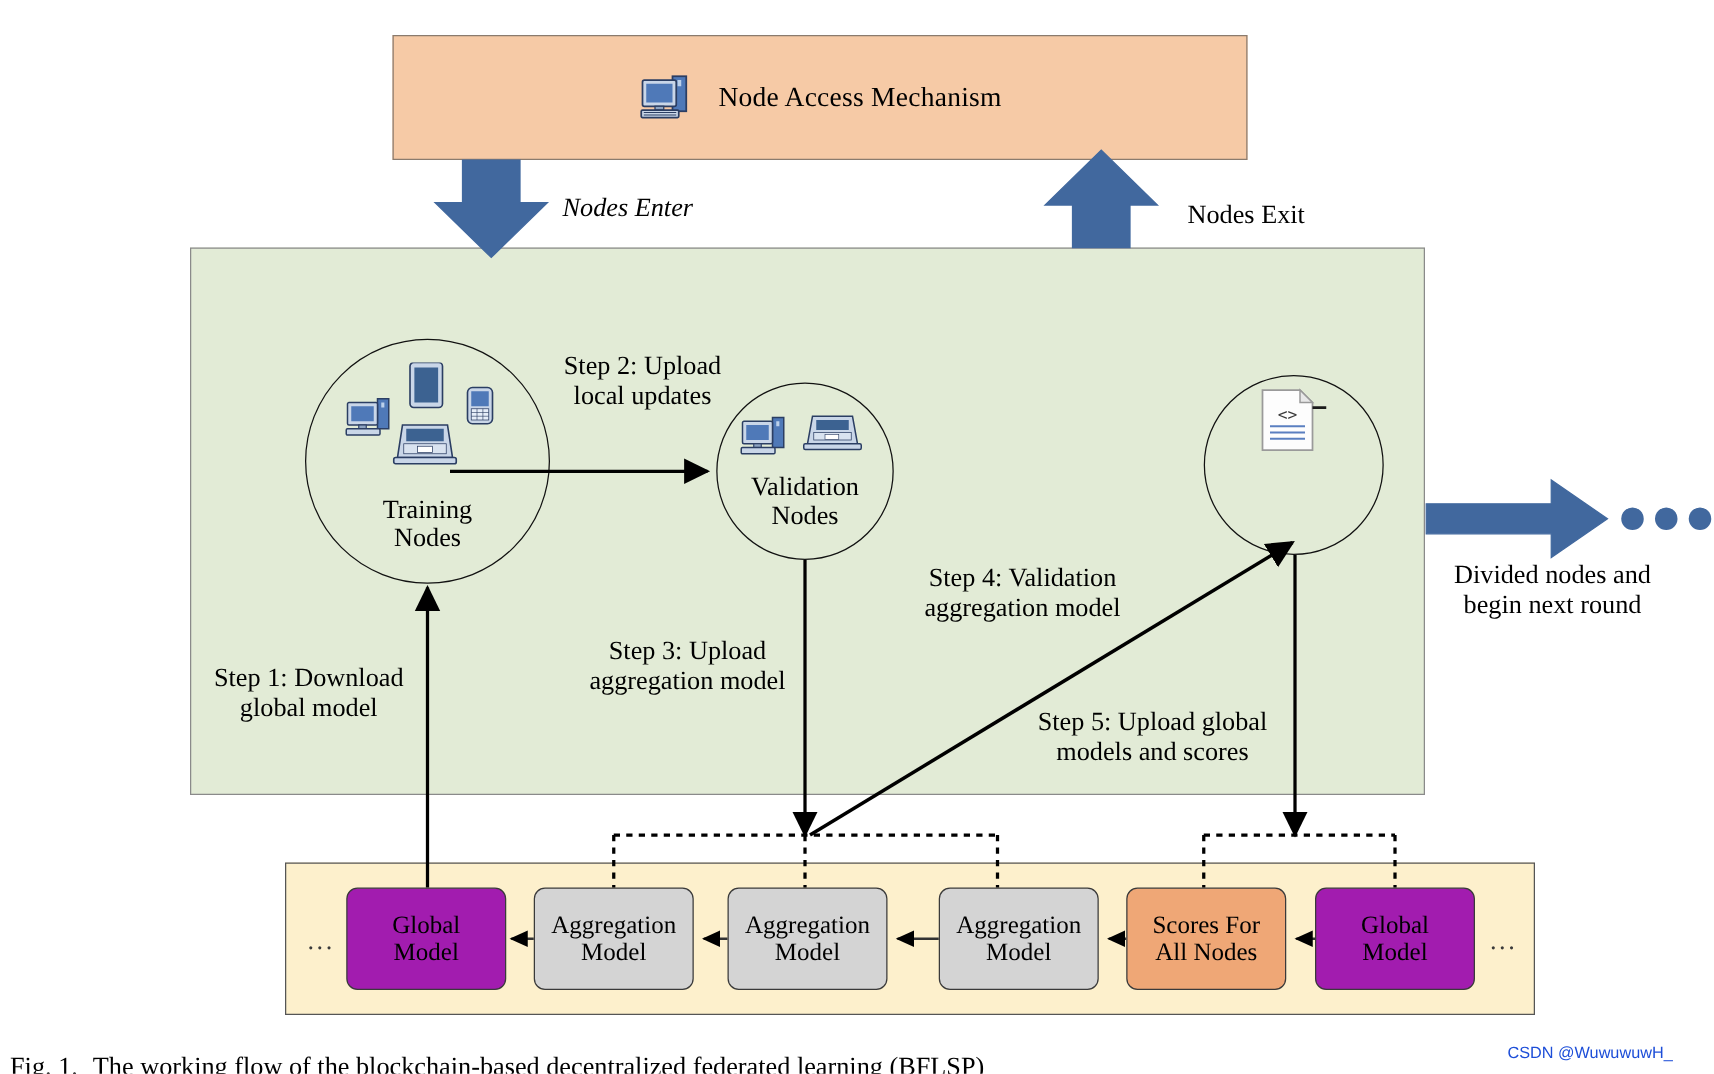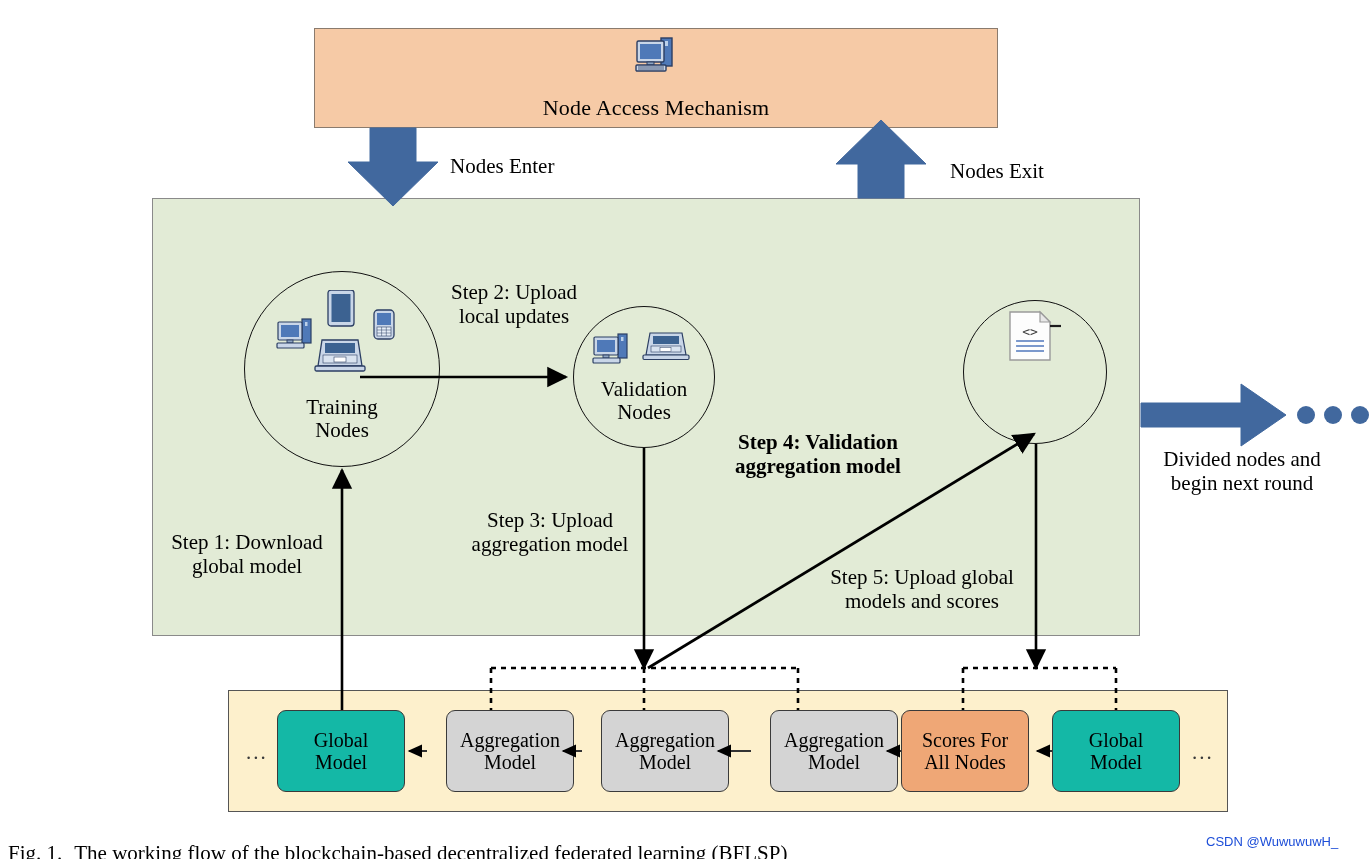--- a/index.html
+++ b/index.html
@@ -24,21 +24,20 @@
   #node-access-bar {
     left: 314px; top: 28px;
     width: 684px; height: 100px;
     background: #F6CAA6;
     border: 1.5px solid #8A7B6E;
     box-sizing: border-box;
     display: flex;
     align-items: center;
     justify-content: center;
     gap: 20px;
-    flex-direction: column;
   }
   #node-access-bar .nab-label {
     font-size: 22px;
     letter-spacing: 0.2px;
     white-space: nowrap;
   }
 
   
   #blockchain-panel {
     left: 152px; top: 198px;
@@ -82,22 +81,22 @@
     border-radius: 9px;
     box-sizing: border-box;
     display: flex;
     flex-direction: column;
     align-items: center;
     justify-content: center;
     font-size: 20px;
     line-height: 1.12;
     text-align: center;
   }
-  .lb-green  { background: #14b8a6; }
-  .lb-gray   { background: #D4D4D4; margin-left: 19px; }
+  .lb-green  { background: #a21caf; }
+  .lb-gray   { background: #D4D4D4; }
   .lb-orange { background: #EFA776; }
 
   .ellipsis-dots {
     font-size: 21px;
     color: #3a3a3a;
     letter-spacing: 2px;
   }
 
   
   .step-label {
@@ -236,41 +235,41 @@
       </g>
       <line x1="44" y1="16" x2="55" y2="16" stroke="#1b1b1b" stroke-width="2.2"></line>
     </svg>
   </div>
 
   <div class="abs step-label ctr" style="left:420px; top:280px; width:188px;">
     <div>Step 2: Upload</div>
     <div>local updates</div>
   </div>
 
-  <div class="abs step-label ctr" style="left:716px; top:430px; width:204px;font-weight:bold;">
+  <div class="abs step-label ctr" style="left:716px; top:450px; width:204px;">
     <div>Step 4: Validation</div>
     <div>aggregation model</div>
   </div>
 
   <div class="abs step-label ctr" style="left:150px; top:530px; width:194px;">
     <div>Step 1: Download</div>
     <div>global model</div>
   </div>
 
   <div class="abs step-label ctr" style="left:455px; top:508px; width:190px;">
     <div>Step 3: Upload</div>
     <div>aggregation model</div>
   </div>
 
   <div class="abs step-label ctr" style="left:810px; top:565px; width:224px;">
     <div>Step 5: Upload global</div>
     <div>models and scores</div>
   </div>
 
-  <div class="abs step-label" style="left:450px; top:154px;">Nodes Enter</div>
+  <div class="abs step-label" style="left:450px; top:154px;font-style:italic;">Nodes Enter</div>
   <div class="abs step-label" style="left:950px; top:159px;font-family:Liberation Serif, serif;">Nodes Exit</div>
   <div class="abs step-label ctr" style="left:1142px; top:447px; width:200px;">
     <div>Divided nodes and</div>
     <div>begin next round</div>
   </div>
 
   <div class="abs" id="ledger-strip"></div>
 
   <div class="abs ellipsis-dots" style="left:246px; top:740px;">...</div>
 

